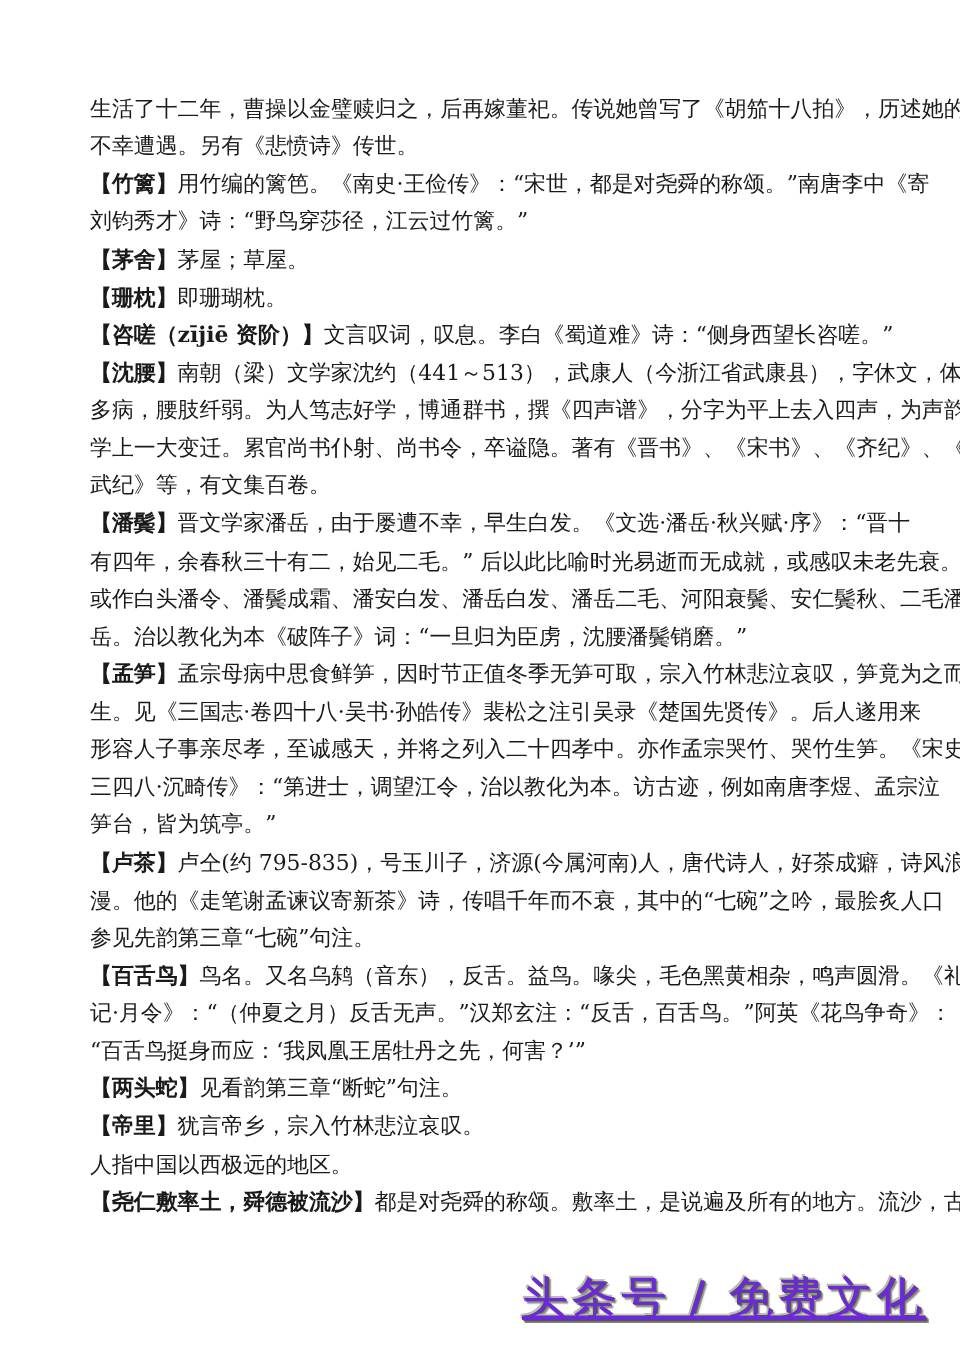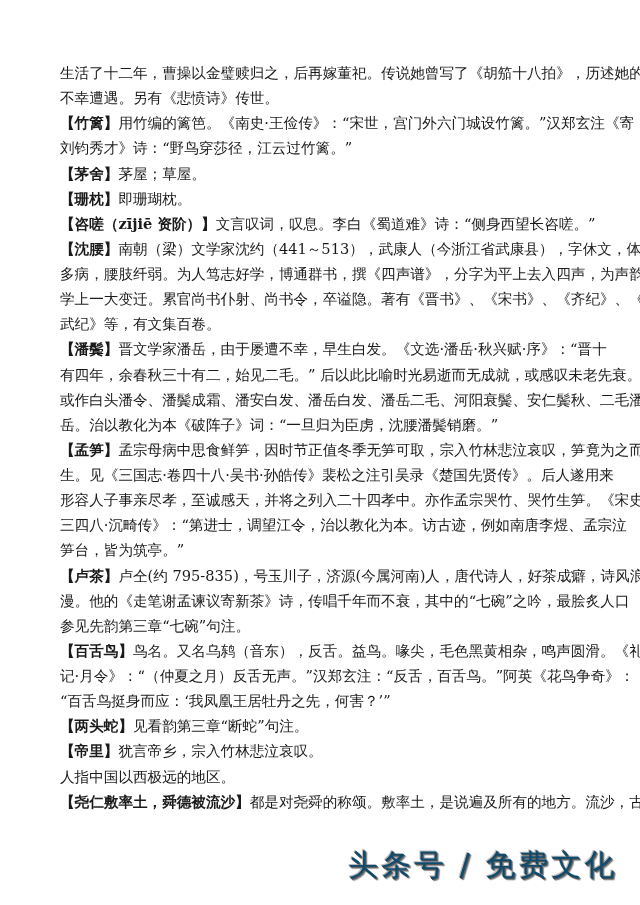--- a/index.html
+++ b/index.html
@@ -11,32 +11,33 @@
   .page {
     position: absolute; left: 60px; top: 60px; width: 520px;
     font-size: 14.6px; line-height: 25.14px;
   }
   .line { white-space: nowrap; height: 25.14px; overflow: visible; letter-spacing: 0px; }
   .term { font-weight: bold; }
   .watermark {
     position: absolute; left: 348px; top: 845px;
     font-family: "DejaVu Sans", "Liberation Sans", sans-serif;
     font-size: 30px; letter-spacing: 3px;
-    color: #0c4a6e;
+    color: #6d28d9;
     text-shadow: 1px 1px 0 #555, 2px 2px 1px #888, -1px -1px 0 #bbb;
     white-space: nowrap;
+    text-decoration: underline;
   }
 </style>
 </head>
 <body>
 
 <div class="page">
   <div class="line"><span class="term"></span><span>生活了十二年，曹操以金璧赎归之，后再嫁董祀。传说她曾写了《胡笳十八拍》，历述她的</span></div>
   <div class="line"><span class="term"></span><span>不幸遭遇。另有《悲愤诗》传世。</span></div>
-  <div class="line"><span class="term">【竹篱】</span><span>用竹编的篱笆。《南史·王俭传》：“宋世，宫门外六门城设竹篱。”汉郑玄注《寄</span></div>
+  <div class="line"><span class="term">【竹篱】</span><span>用竹编的篱笆。《南史·王俭传》：“宋世，都是对尧舜的称颂。”南唐李中《寄</span></div>
   <div class="line"><span class="term"></span><span>刘钧秀才》诗：“野鸟穿莎径，江云过竹篱。”</span></div>
   <div class="line"><span class="term">【茅舍】</span><span>茅屋；草屋。</span></div>
   <div class="line"><span class="term">【珊枕】</span><span>即珊瑚枕。</span></div>
   <div class="line"><span class="term">【咨嗟（zījiē 资阶）】</span><span>文言叹词，叹息。李白《蜀道难》诗：“侧身西望长咨嗟。”</span></div>
   <div class="line"><span class="term">【沈腰】</span><span>南朝（梁）文学家沈约（441～513），武康人（今浙江省武康县），字休文，体弱</span></div>
   <div class="line"><span class="term"></span><span>多病，腰肢纤弱。为人笃志好学，博通群书，撰《四声谱》，分字为平上去入四声，为声韵</span></div>
   <div class="line"><span class="term"></span><span>学上一大变迁。累官尚书仆射、尚书令，卒谥隐。著有《晋书》、《宋书》、《齐纪》、《梁</span></div>
   <div class="line"><span class="term"></span><span>武纪》等，有文集百卷。</span></div>
   <div class="line"><span class="term">【潘鬓】</span><span>晋文学家潘岳，由于屡遭不幸，早生白发。《文选·潘岳·秋兴赋·序》：“晋十</span></div>
   <div class="line"><span class="term"></span><span>有四年，余春秋三十有二，始见二毛。” 后以此比喻时光易逝而无成就，或感叹未老先衰。</span></div>

